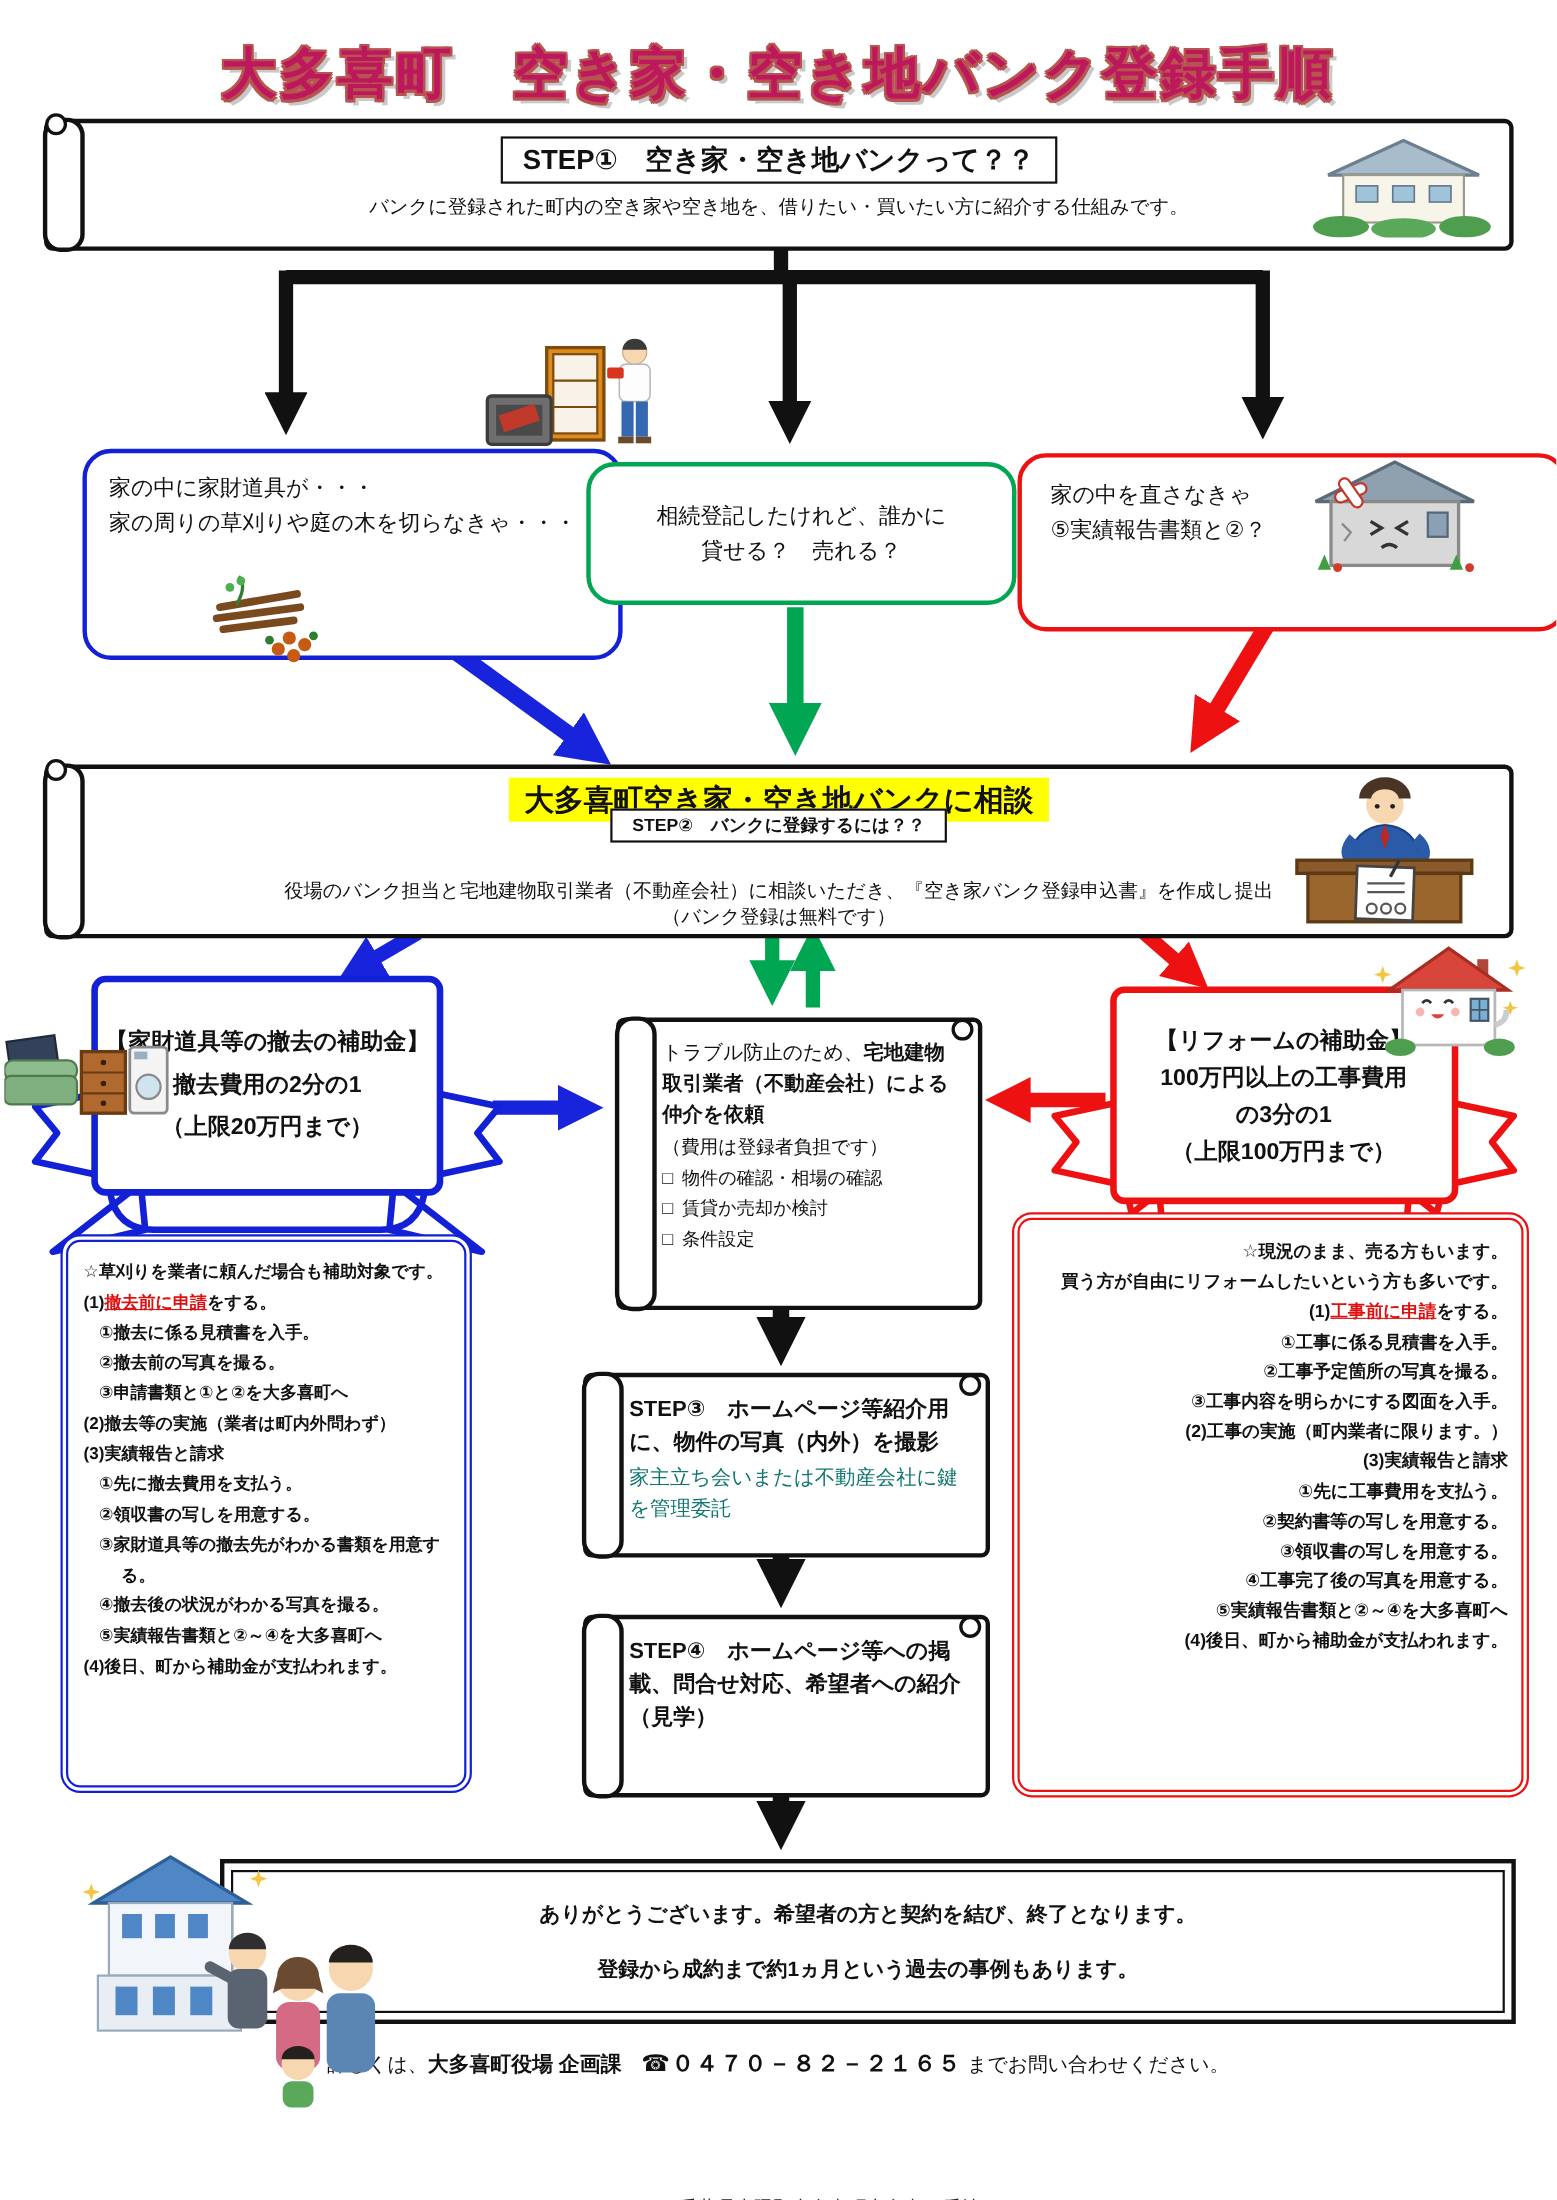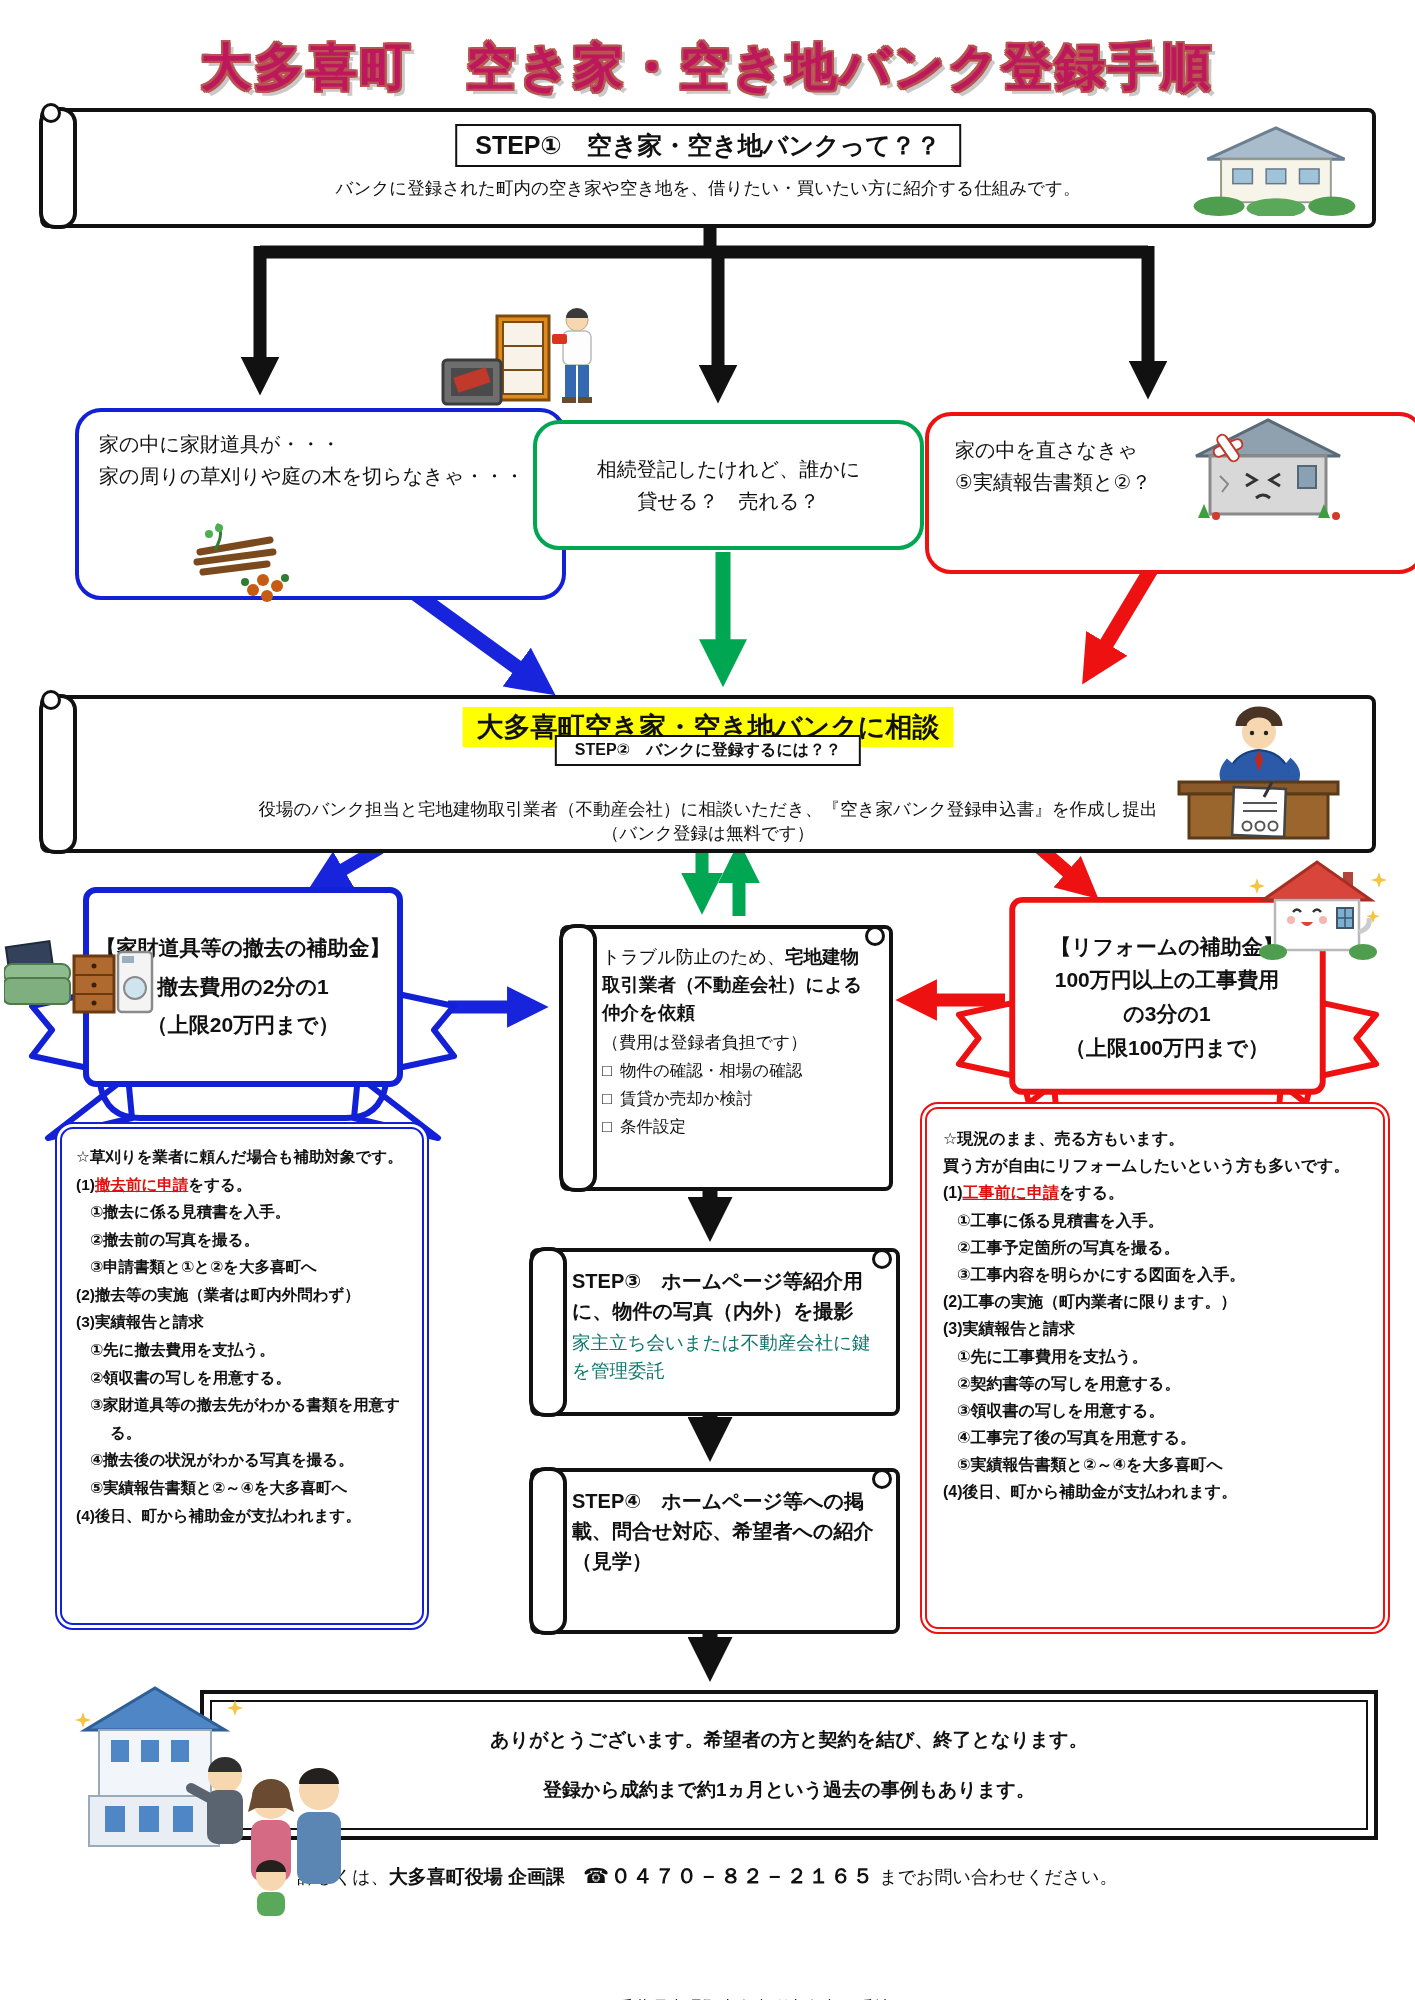--- a/index.html
+++ b/index.html
@@ -334,21 +334,21 @@
     <div class="dline">(2)撤去等の実施（業者は町内外問わず）</div>
     <div class="dline">(3)実績報告と請求</div>
     <div class="dline ind">①先に撤去費用を支払う。</div>
     <div class="dline ind">②領収書の写しを用意する。</div>
     <div class="dline ind">③家財道具等の撤去先がわかる書類を用意する。</div>
     <div class="dline ind">④撤去後の状況がわかる写真を撮る。</div>
     <div class="dline ind">⑤実績報告書類と②～④を大多喜町へ</div>
     <div class="dline">(4)後日、町から補助金が支払われます。</div>
   </div>
 
-  <div class="detail red" style="left:920px;top:1102px;width:432px;height:494px;padding:16px 10px 8px 14px;">
+  <div class="detail red" style="left:920px;top:1102px;width:432px;height:494px;padding:16px 10px 8px 14px;text-align:right;">
     <div class="dline star">☆現況のまま、売る方もいます。</div>
     <div class="dline star">買う方が自由にリフォームしたいという方も多いです。</div>
     <div class="dline"><span>(1)</span><span class="redu">工事前に申請</span><span>をする。</span></div>
     <div class="dline ind">①工事に係る見積書を入手。</div>
     <div class="dline ind">②工事予定箇所の写真を撮る。</div>
     <div class="dline ind">③工事内容を明らかにする図面を入手。</div>
     <div class="dline">(2)工事の実施（町内業者に限ります。）</div>
     <div class="dline">(3)実績報告と請求</div>
     <div class="dline ind">①先に工事費用を支払う。</div>
     <div class="dline ind">②契約書等の写しを用意する。</div>

